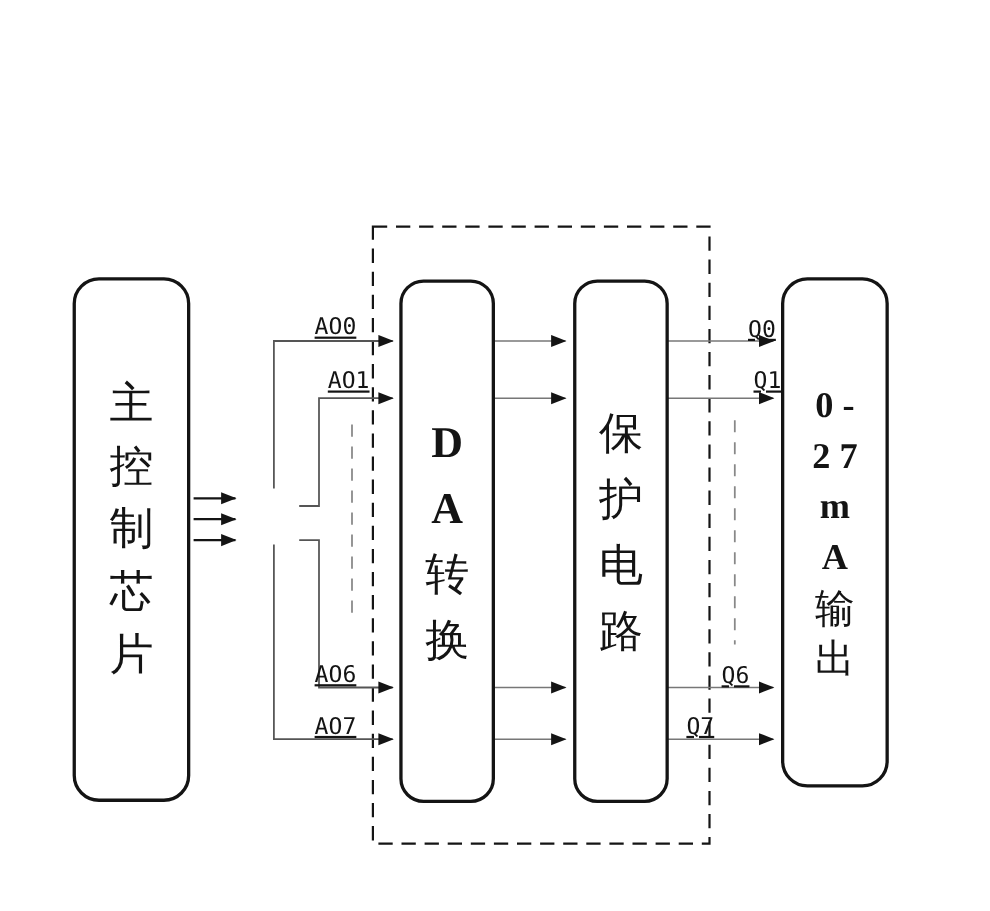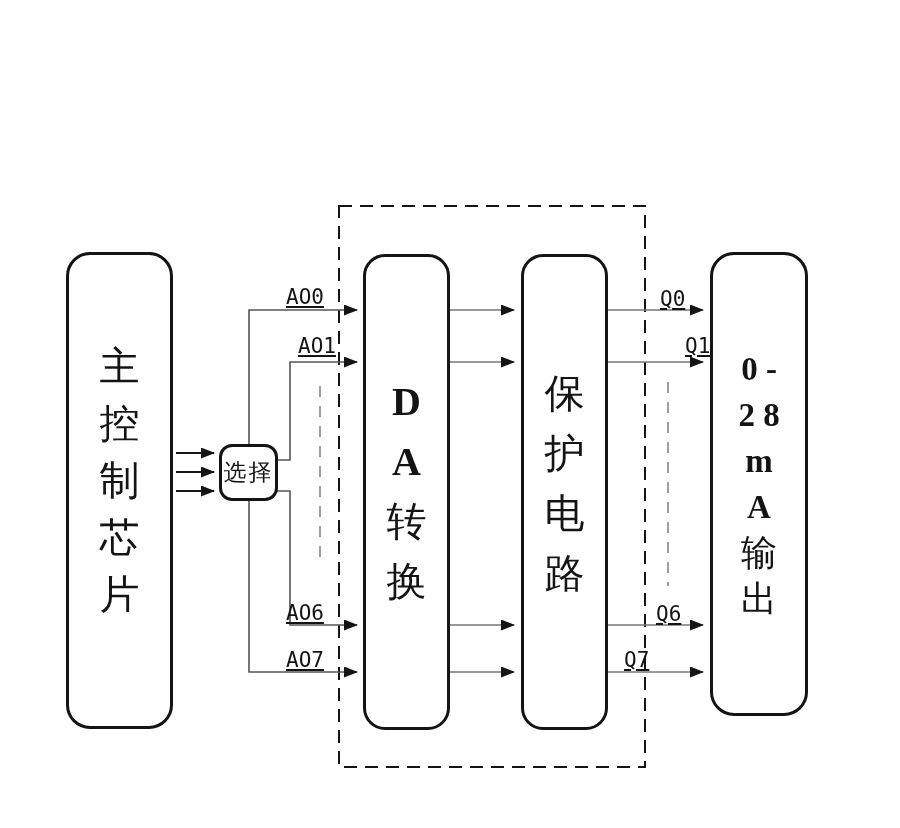--- a/index.html
+++ b/index.html
@@ -82,23 +82,20 @@
   <div class="block main-chip">
     <div class="col">
       <span class="vline">主</span>
       <span class="vline">控</span>
       <span class="vline">制</span>
       <span class="vline">芯</span>
       <span class="vline">片</span>
     </div>
   </div>
 
-  <div class="block selector">
-    <span class="lbl">选择</span>
-  </div>
 
   <div class="block da-block">
     <div class="col">
       <span class="vline latin">D</span>
       <span class="vline latin">A</span>
       <span class="vline">转</span>
       <span class="vline">换</span>
     </div>
   </div>
 
@@ -107,31 +104,31 @@
       <span class="vline">保</span>
       <span class="vline">护</span>
       <span class="vline">电</span>
       <span class="vline">路</span>
     </div>
   </div>
 
   <div class="block out-block">
     <div class="col">
       <span class="vline latin">0 -</span>
-      <span class="vline latin">2 8</span>
+      <span class="vline latin">2 7</span>
       <span class="vline latin">m</span>
       <span class="vline latin">A</span>
       <span class="vline">输</span>
       <span class="vline">出</span>
     </div>
   </div>
 
   <div class="sig" style="left:286px;top:287px;">AO0</div>
   <div class="sig" style="left:298px;top:336px;">AO1</div>
   <div class="sig" style="left:286px;top:603px;">AO6</div>
   <div class="sig" style="left:286px;top:650px;">AO7</div>
 
-  <div class="sig" style="left:660px;top:289px;text-align:center;">Q0</div>
+  <div class="sig" style="left:680px;top:289px;text-align:center;">Q0</div>
   <div class="sig" style="left:685px;top:336px;">Q1</div>
   <div class="sig" style="left:656px;top:604px;">Q6</div>
   <div class="sig" style="left:624px;top:650px;">Q7</div>
 
 </div>
 
 </body></html>

